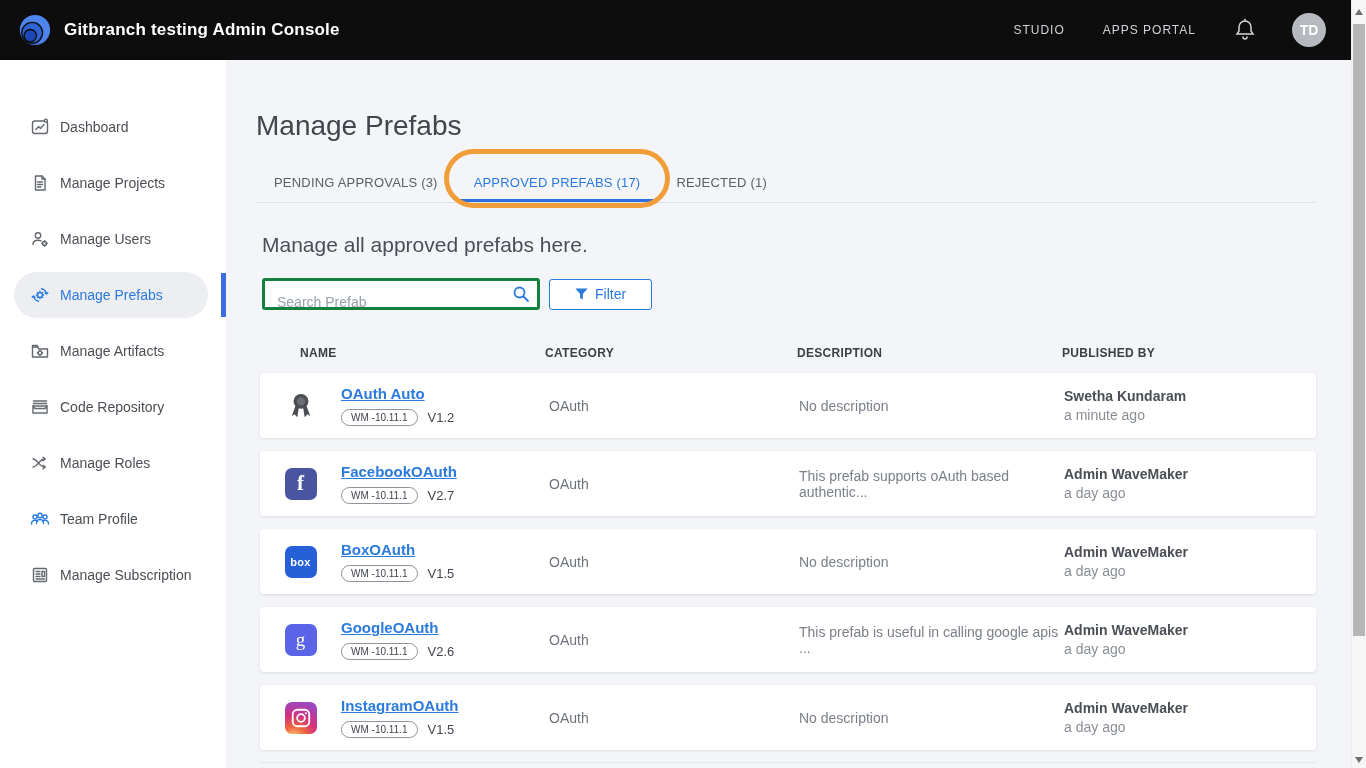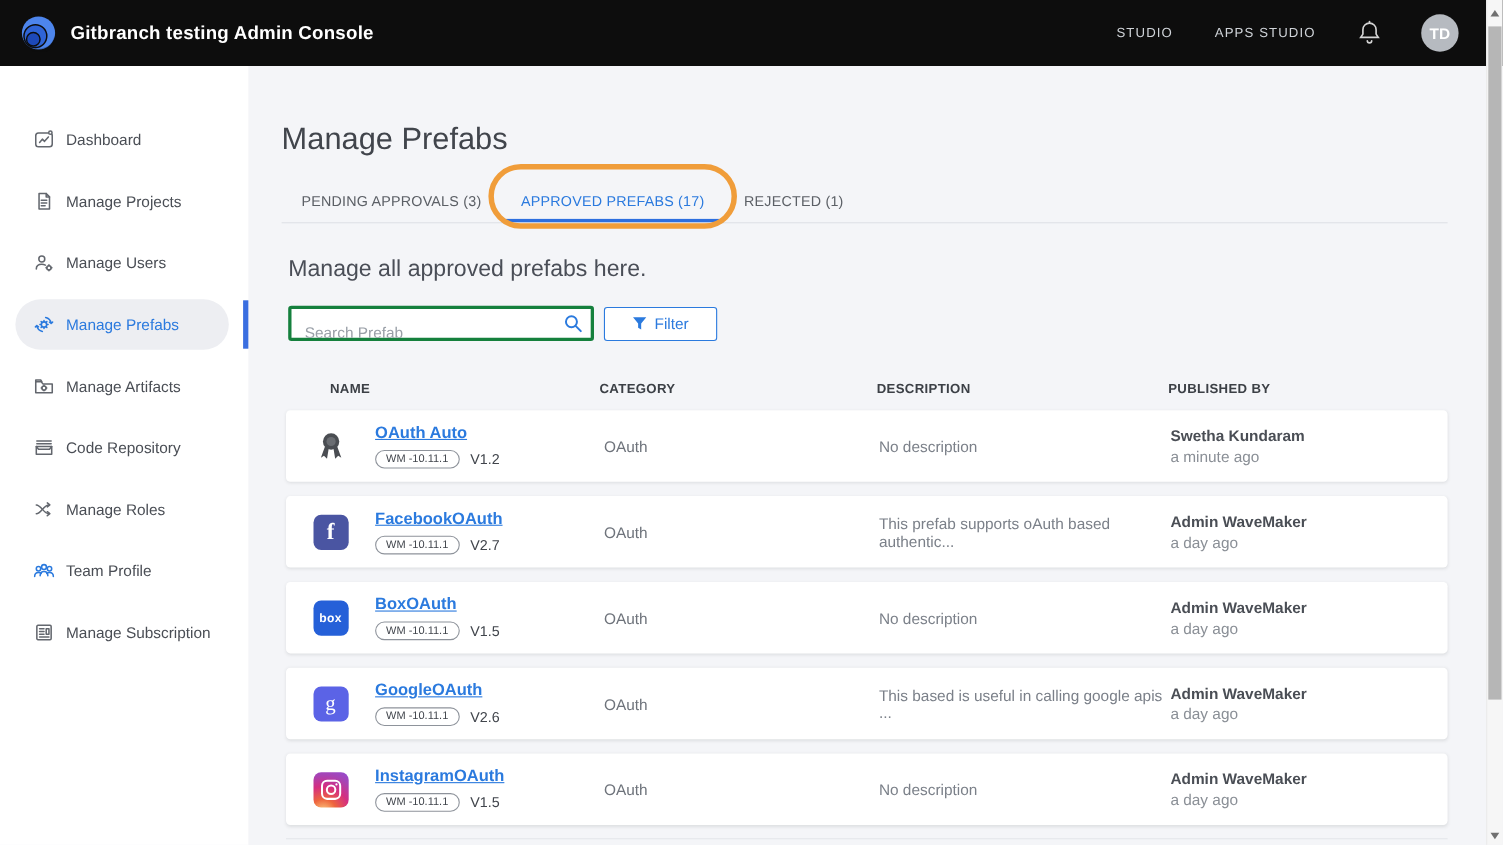--- a/index.html
+++ b/index.html
@@ -85,21 +85,21 @@
     <svg viewBox="0 0 36 36" width="34" height="34">
       <circle cx="18" cy="18" r="16" fill="#4d85ec"></circle>
       <path d="M33 22 A15 15 0 0 1 6 26 A13 13 0 0 0 33 22 Z" fill="#0d0d0d" opacity="0.25"></path>
       <circle cx="15" cy="21" r="11" fill="#2f64d6" stroke="#0d0d0d" stroke-width="1.4"></circle>
       <circle cx="13" cy="24" r="6.5" fill="#1d49b8" stroke="#0d0d0d" stroke-width="1.4"></circle>
     </svg>
   </div>
   <div class="topbar-title">Gitbranch testing Admin Console</div>
   <div class="topbar-right">
     <div class="topbar-link">STUDIO</div>
-    <div class="topbar-link">APPS STUDIO</div>
+    <div class="topbar-link">APPS PORTAL</div>
     <div class="bell">
       <svg viewBox="0 0 22 24" width="22" height="24" fill="none" stroke="#d4d4d4" stroke-width="1.5" stroke-linecap="round">
         <path d="M11 3 a6 6 0 0 1 6 6 v4 l2 3 H3 l2-3 V9 a6 6 0 0 1 6-6 Z"></path>
         <path d="M9 19 a2 2 0 0 0 4 0"></path>
         <line x1="11" y1="1.5" x2="11" y2="3"></line>
       </svg>
     </div>
     <div class="avatar">TD</div>
   </div>
 </div>
@@ -330,21 +330,21 @@
         <div class="app-badge gg">g</div>
       </div>
       <div>
         <span class="prefab-link">GoogleOAuth</span>
         <div class="name-sub">
           <span class="wm-badge">WM -10.11.1</span>
           <span class="version">V2.6</span>
         </div>
       </div>
       <div class="cat">OAuth</div>
-      <div class="desc">This based is useful in calling google apis ...</div>
+      <div class="desc">This prefab is useful in calling google apis ...</div>
       <div>
         <div class="pub-name">Admin WaveMaker</div>
         <div class="pub-when">a day ago</div>
       </div>
     </div>
 
     <div class="card">
       <div class="cell-icon">
         <div class="app-badge ig">
           <svg viewBox="0 0 24 24" width="22" height="22" fill="none" stroke="#ffffff" stroke-width="2" stroke-linecap="round">

